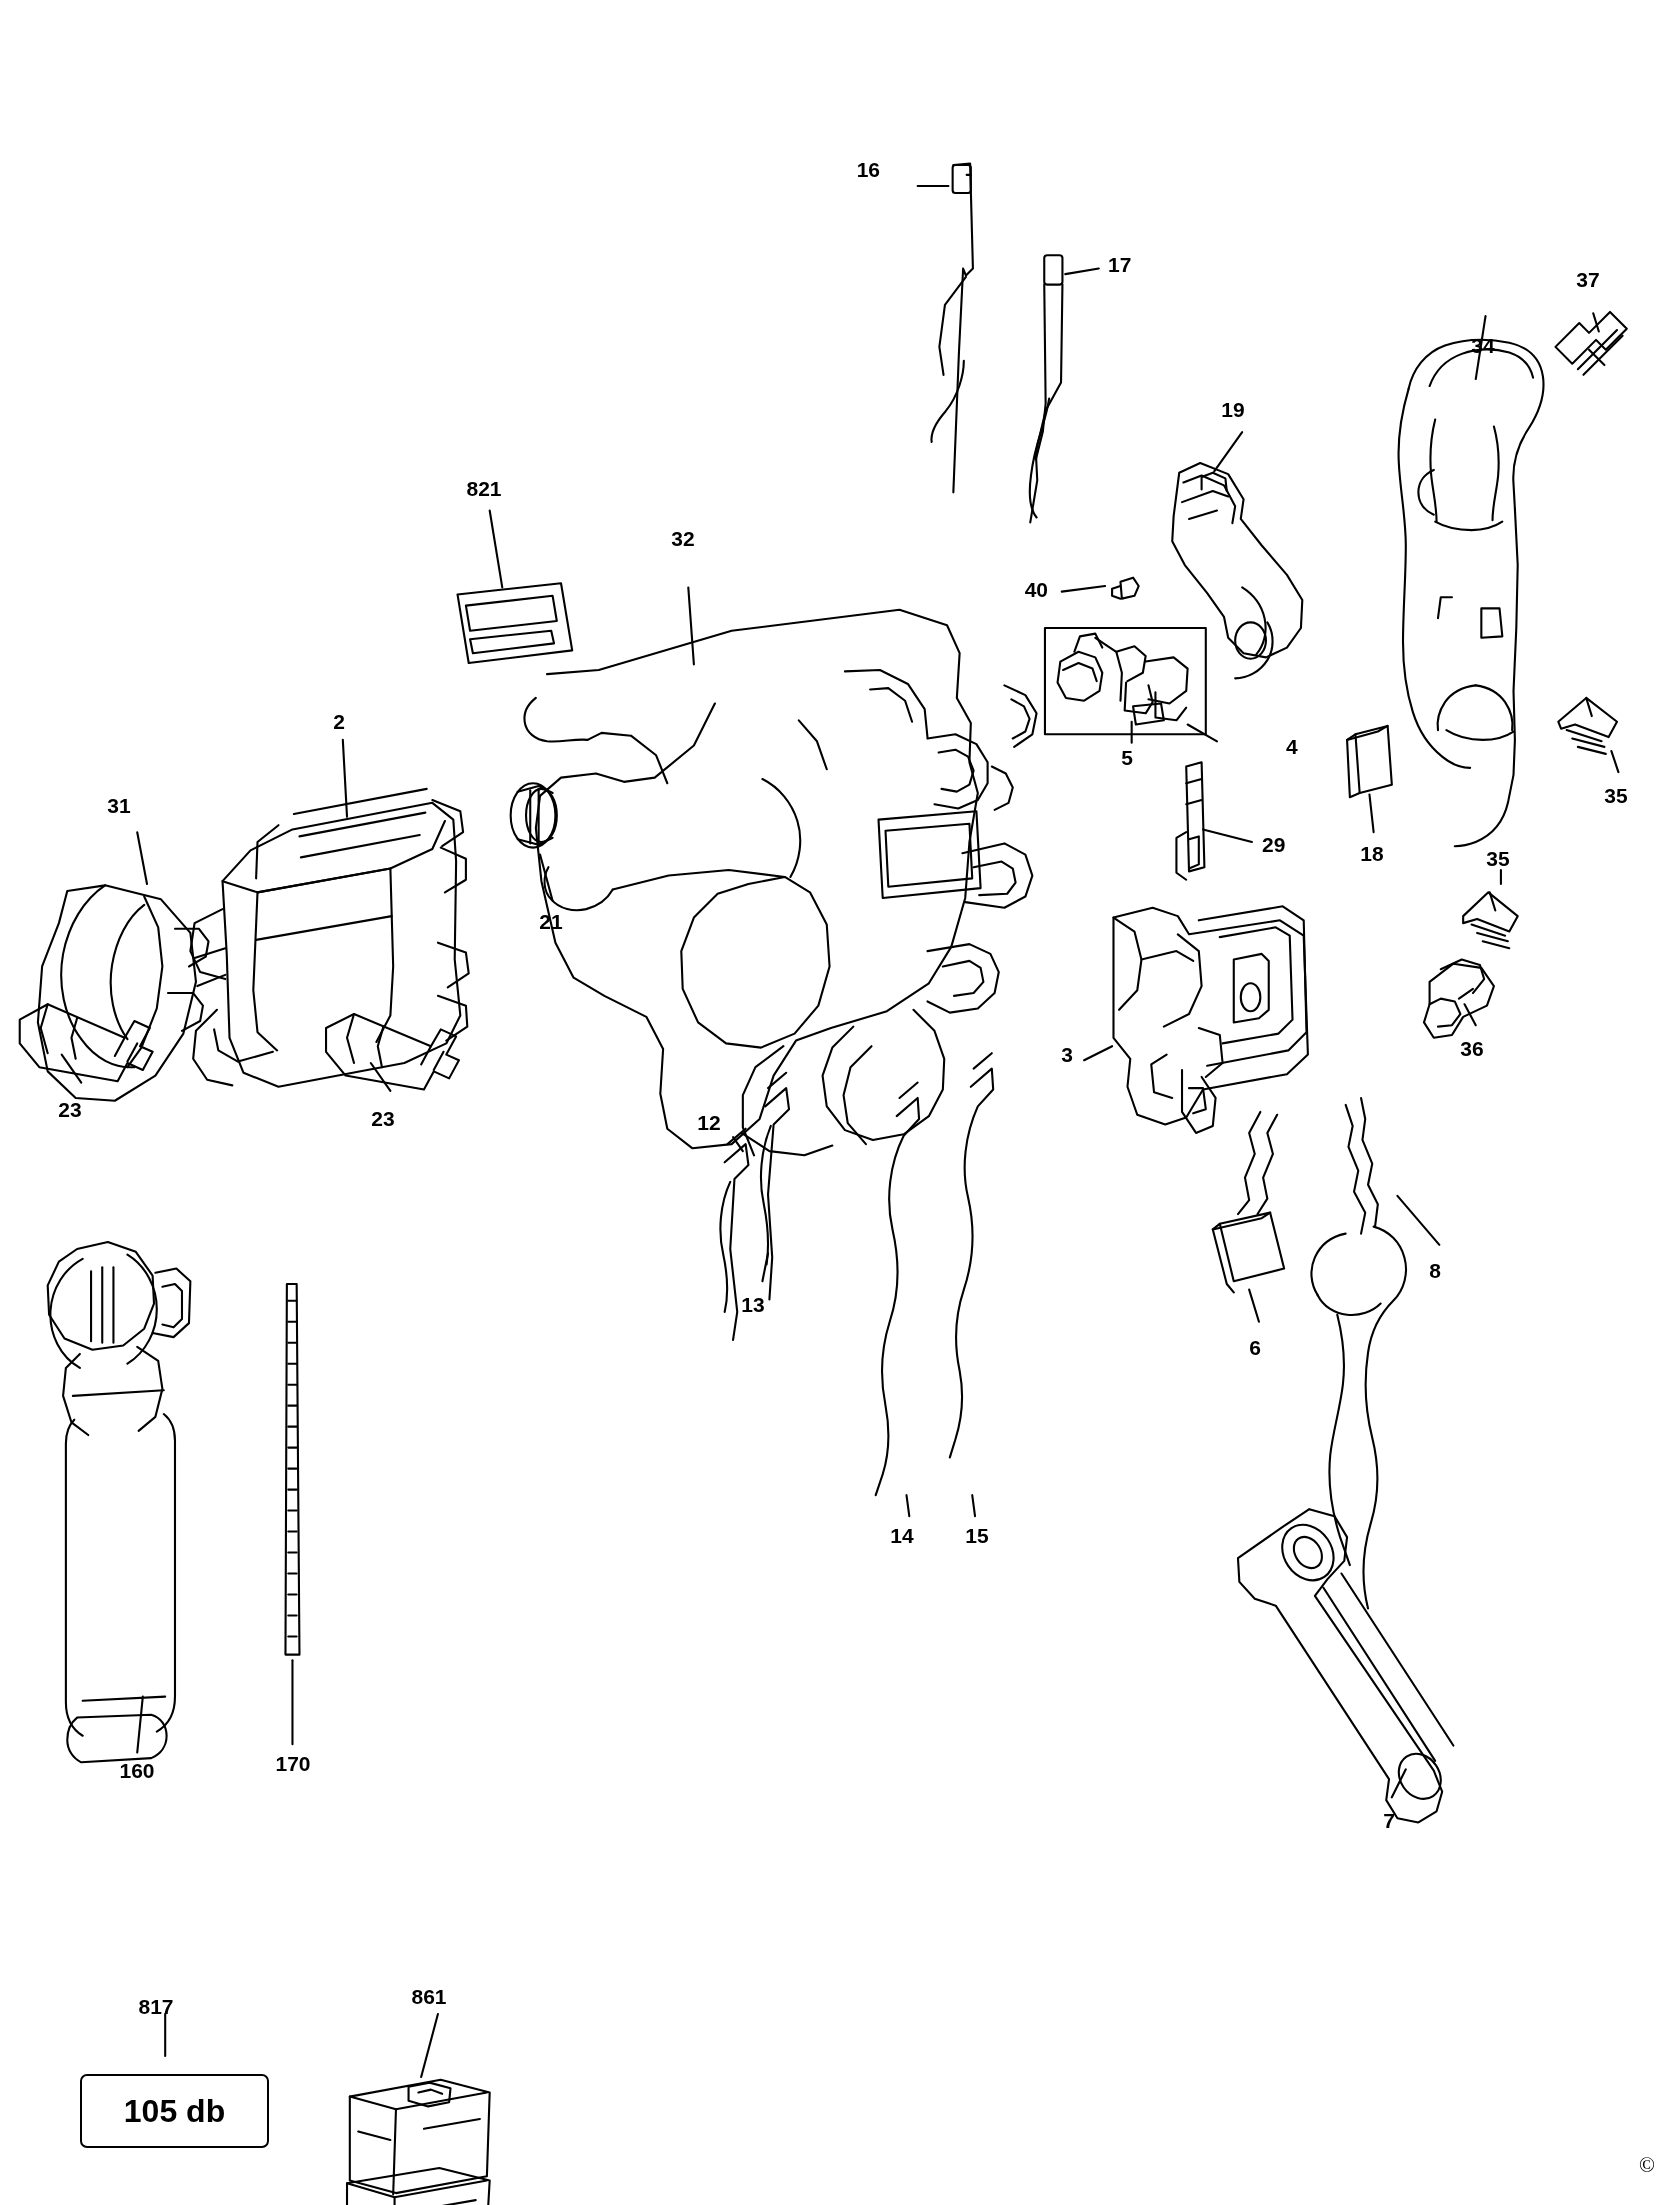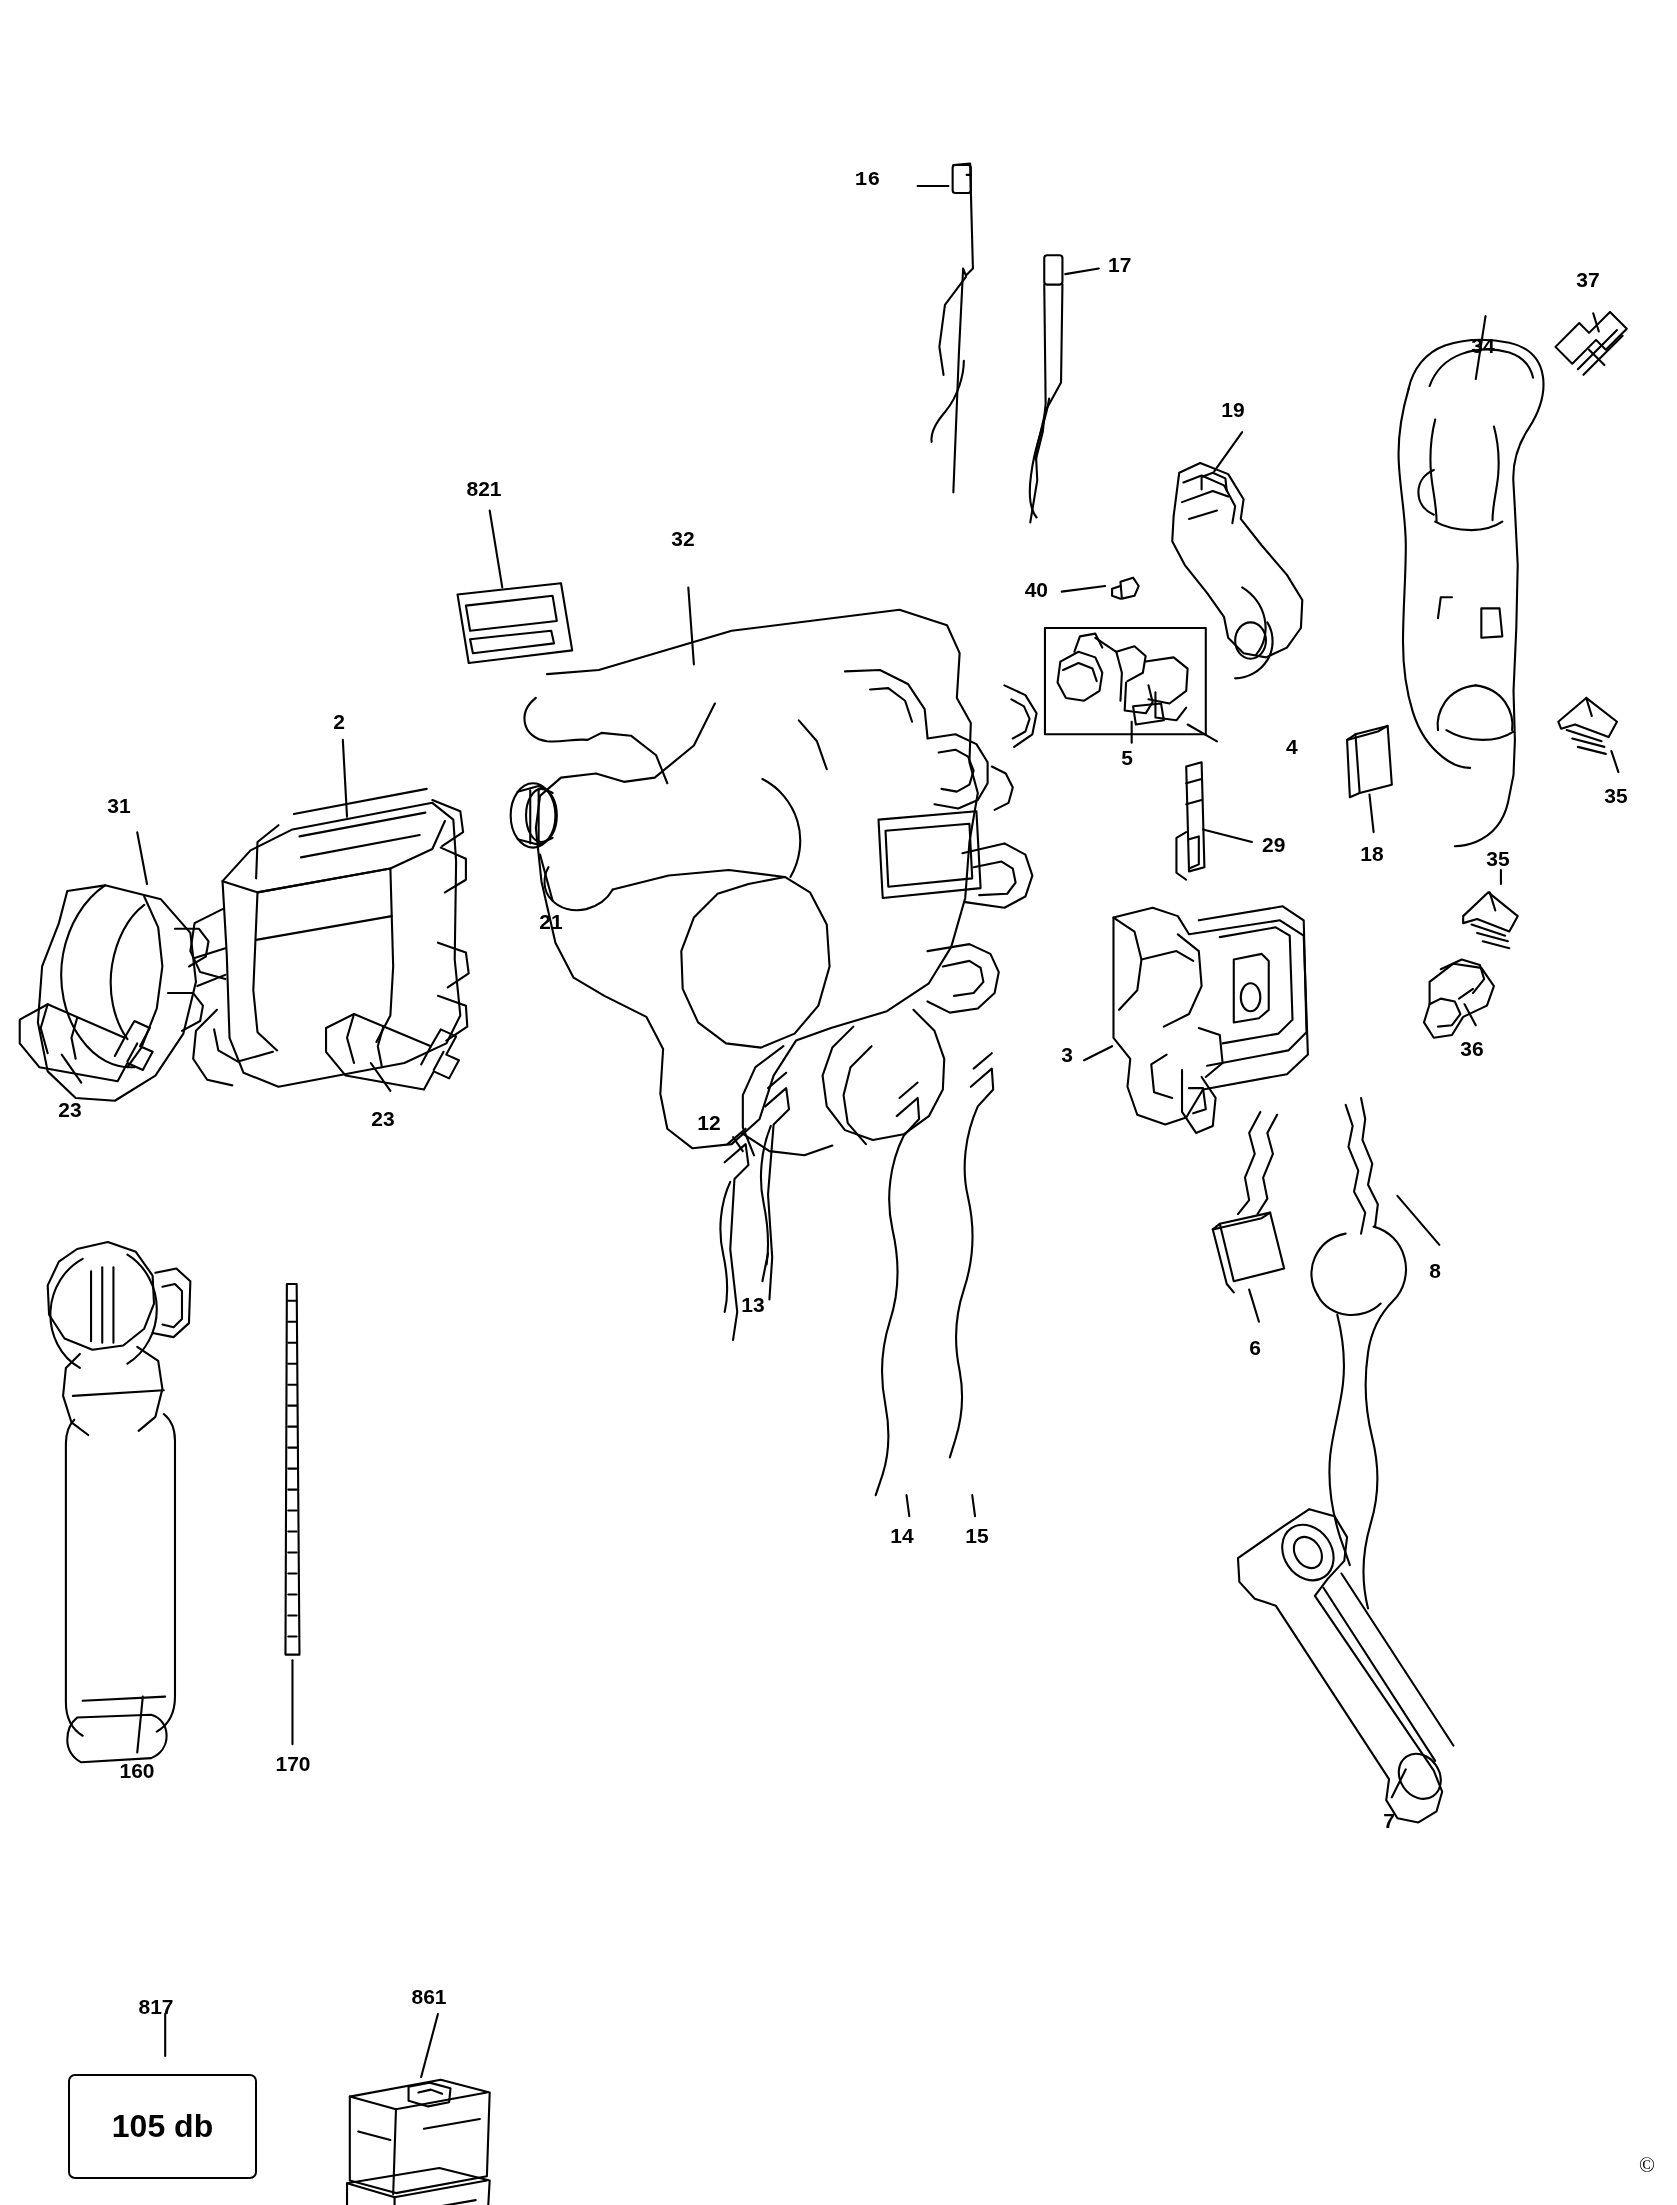--- a/index.html
+++ b/index.html
@@ -403,21 +403,21 @@
         <path d="M496 3122 l68 20 132 -24"></path>
         <path d="M564 3142 l0 72"></path>
         <path d="M600 3160 l80 -14"></path>
         <path d="M510 3168 l44 12"></path>
       </g>
       <path d="M626 2880 l-24 90"></path>
 
     </g>
   </svg>
 
-  <div class="callout" style="left:880px; top:179px; transform:translate(-100%,-50%);font-family:Liberation Mono, monospace;">16</div>
+  <div class="callout" style="left:880px; top:169px; transform:translate(-100%,-50%);">16</div>
   <div class="callout" style="left:1108px; top:254px;">17</div>
   <div class="callout" style="left:1483px; top:288px; transform:translate(-50%,0);margin-top:47px;">34</div>
   <div class="callout" style="left:1588px; top:269px; transform:translate(-50%,0);">37</div>
   <div class="callout" style="left:1233px; top:399px; transform:translate(-50%,0);">19</div>
   <div class="callout" style="left:484px; top:478px; transform:translate(-50%,0);">821</div>
   <div class="callout" style="left:683px; top:528px; transform:translate(-50%,0);text-align:right;">32</div>
   <div class="callout" style="left:1048px; top:579px; transform:translate(-100%,0);">40</div>
   <div class="callout" style="left:1286px; top:736px;">4</div>
   <div class="callout" style="left:1127px; top:747px; transform:translate(-50%,0);">5</div>
   <div class="callout" style="left:339px; top:711px; transform:translate(-50%,0);">2</div>
@@ -436,20 +436,20 @@
   <div class="callout" style="left:1435px; top:1260px; transform:translate(-50%,0);">8</div>
   <div class="callout" style="left:1255px; top:1337px; transform:translate(-50%,0);">6</div>
   <div class="callout" style="left:902px; top:1525px; transform:translate(-50%,0);">14</div>
   <div class="callout" style="left:977px; top:1525px; transform:translate(-50%,0);">15</div>
   <div class="callout" style="left:137px; top:1760px; transform:translate(-50%,0);">160</div>
   <div class="callout" style="left:293px; top:1753px; transform:translate(-50%,0);">170</div>
   <div class="callout" style="left:1389px; top:1810px; transform:translate(-50%,0);">7</div>
   <div class="callout" style="left:156px; top:1978px; transform:translate(-50%,0);margin-top:18px;">817</div>
   <div class="callout" style="left:429px; top:1978px; transform:translate(-50%,0);margin-top:8px;">861</div>
 
-  <div class="noise-box" style="left:68px; top:2074px; width:189px; height:105px;align-items:center;">
+  <div class="noise-box" style="left:80px; top:2074px; width:189px; height:74px;align-items:center;">
     <span>105 db</span>
   </div>
 
   <div class="copy-mark" style="left:1639px; top:2153px;">©</div>
 
 </div>
 
 
 </body></html>

